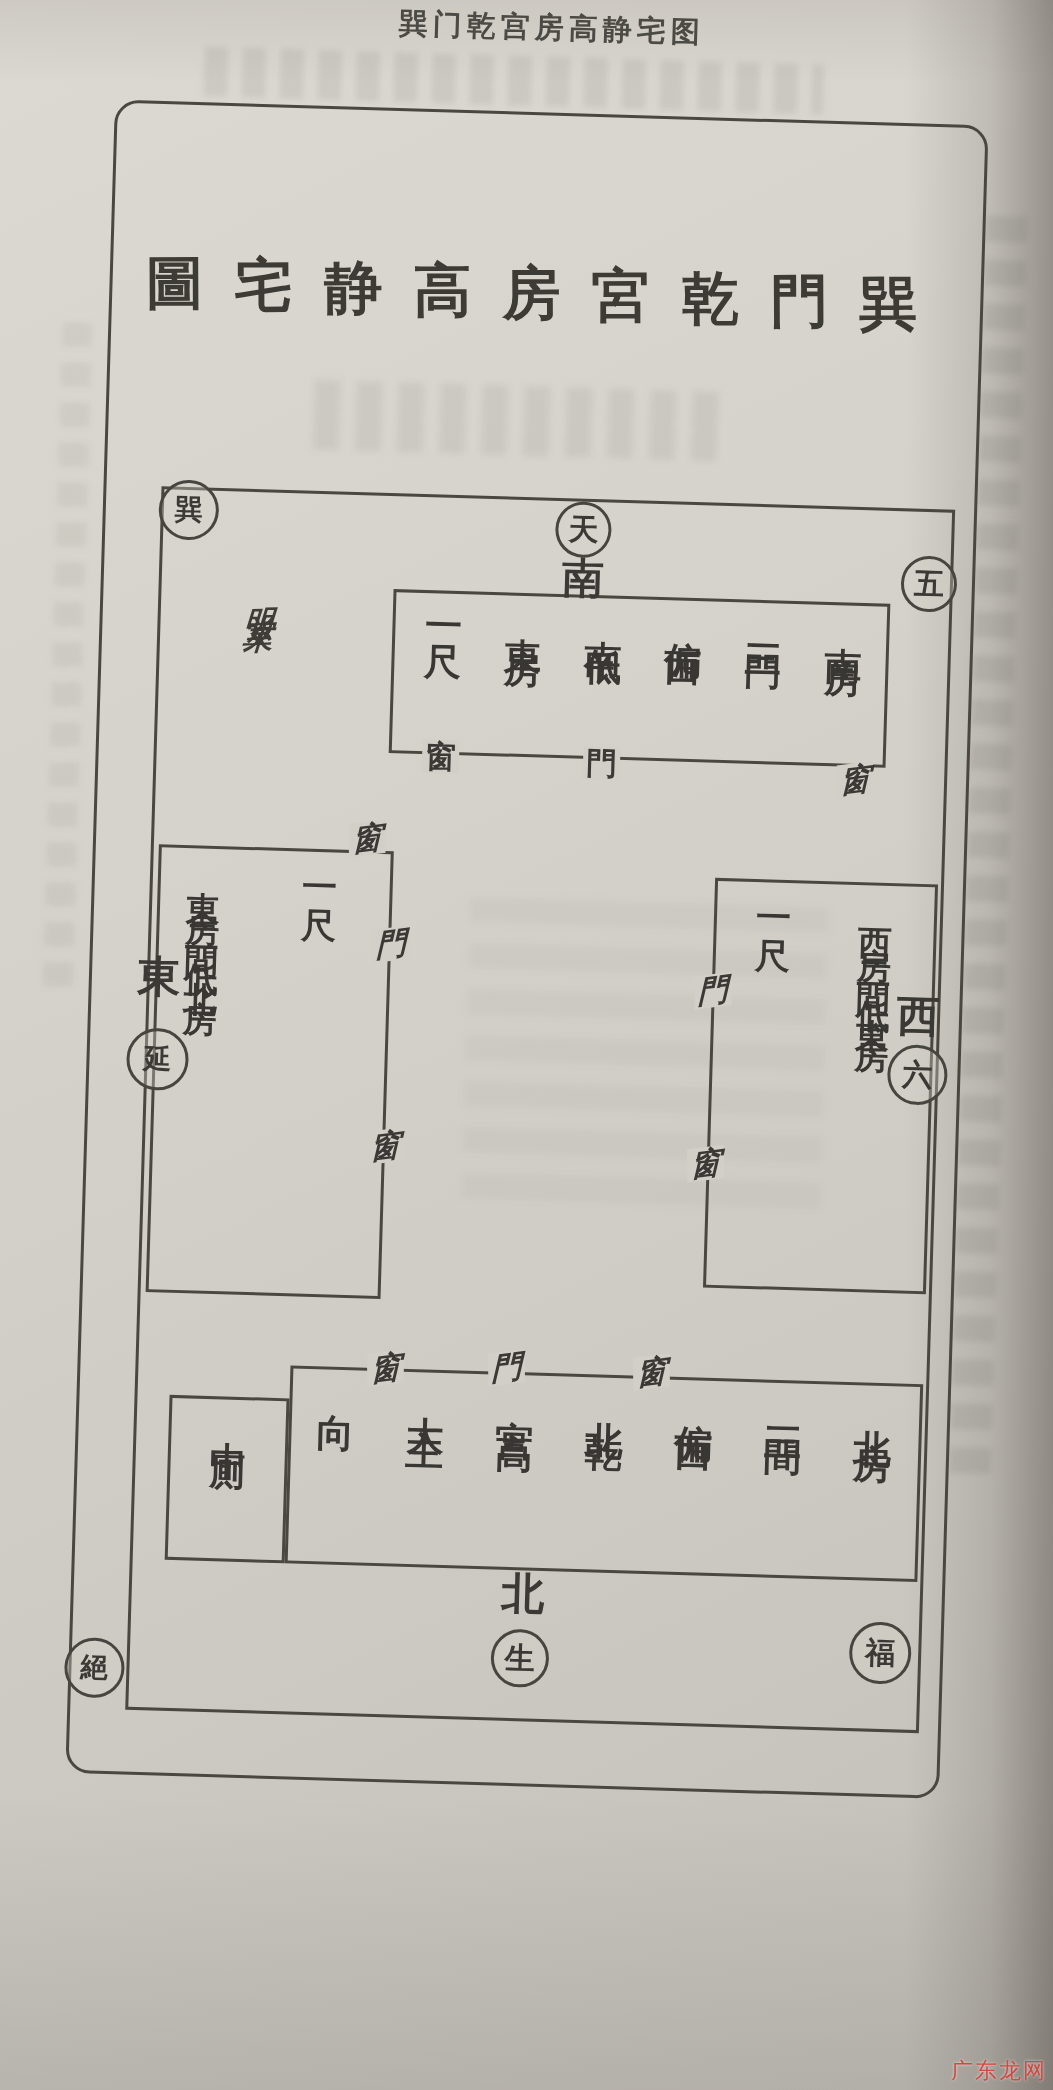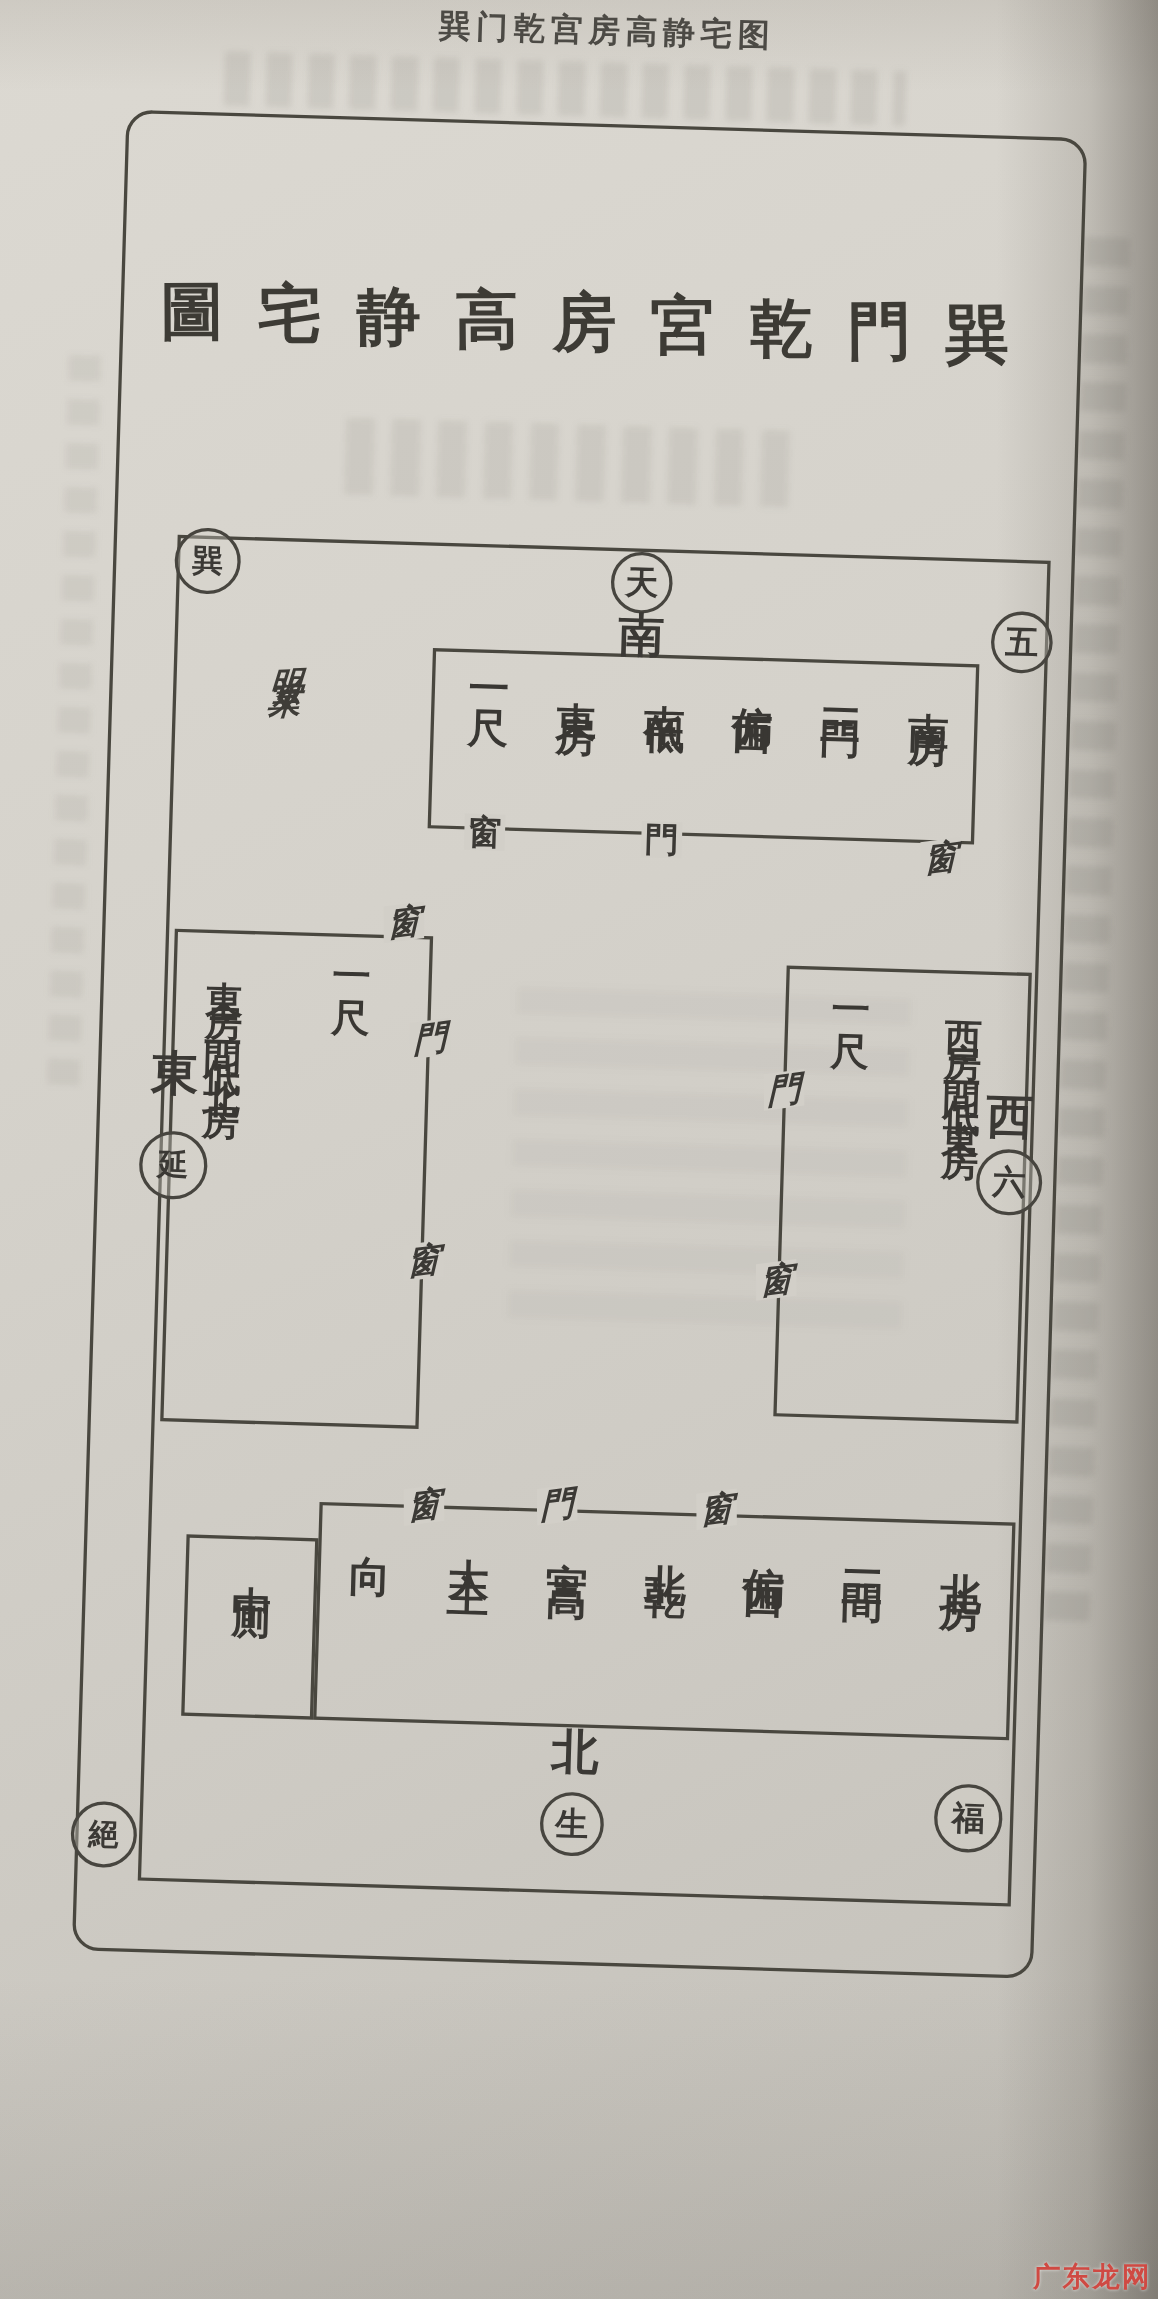--- a/index.html
+++ b/index.html
@@ -97,21 +97,21 @@
   .sm-right{left:966px;top:200px;width:42px;height:1260px;
     background:repeating-linear-gradient(0deg, rgba(96,92,84,.14) 0 26px, rgba(0,0,0,0) 26px 44px);}
   .sm-left{left:46px;top:320px;width:30px;height:680px;
     background:repeating-linear-gradient(0deg, rgba(104,100,92,.09) 0 24px, rgba(0,0,0,0) 24px 40px);}
   .sm-court{left:470px;top:880px;width:360px;height:320px;
     background:repeating-linear-gradient(0deg, rgba(110,106,98,.05) 0 26px, rgba(0,0,0,0) 26px 46px);}
   
   .watermark{
     position:absolute;right:6px;bottom:4px;
     font-family:"Liberation Sans","DejaVu Sans",sans-serif;
-    font-size:25px;font-weight:bold;color:#cf4a43;
+    font-size:22px;font-weight:normal;color:#cf4a43;
     text-shadow:0 0 3px rgba(255,255,255,.75);
     letter-spacing:2px;z-index:9;
   }
 </style>
 </head>
 <body>
 
 <div class="tilt">
 
   <div class="page-header">巽门乾宫房高静宅图</div>

